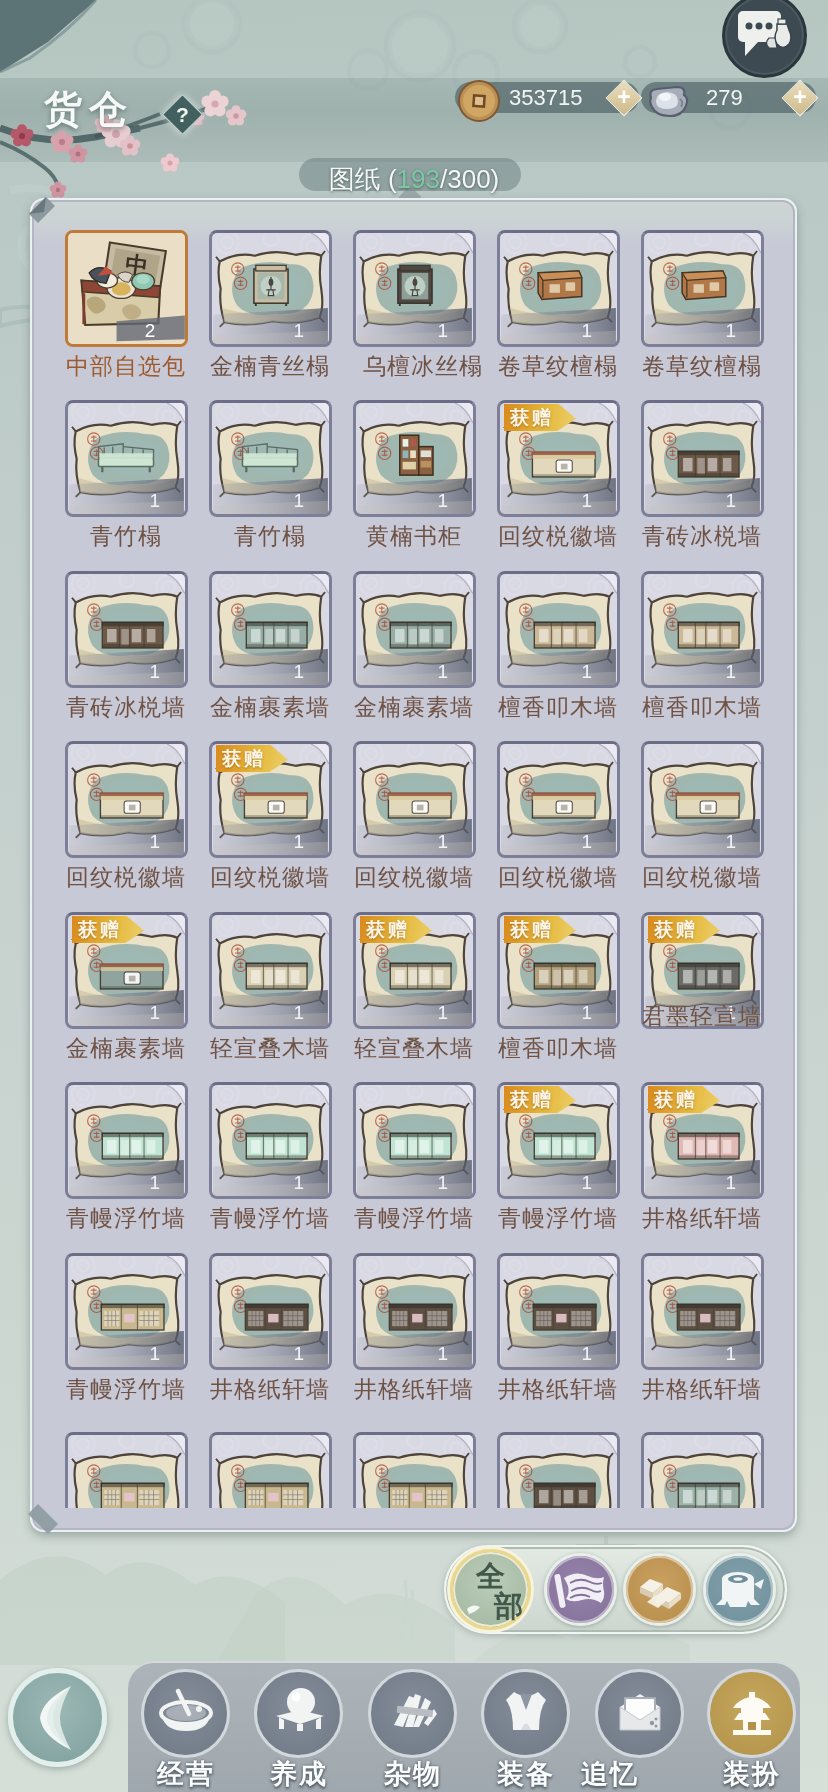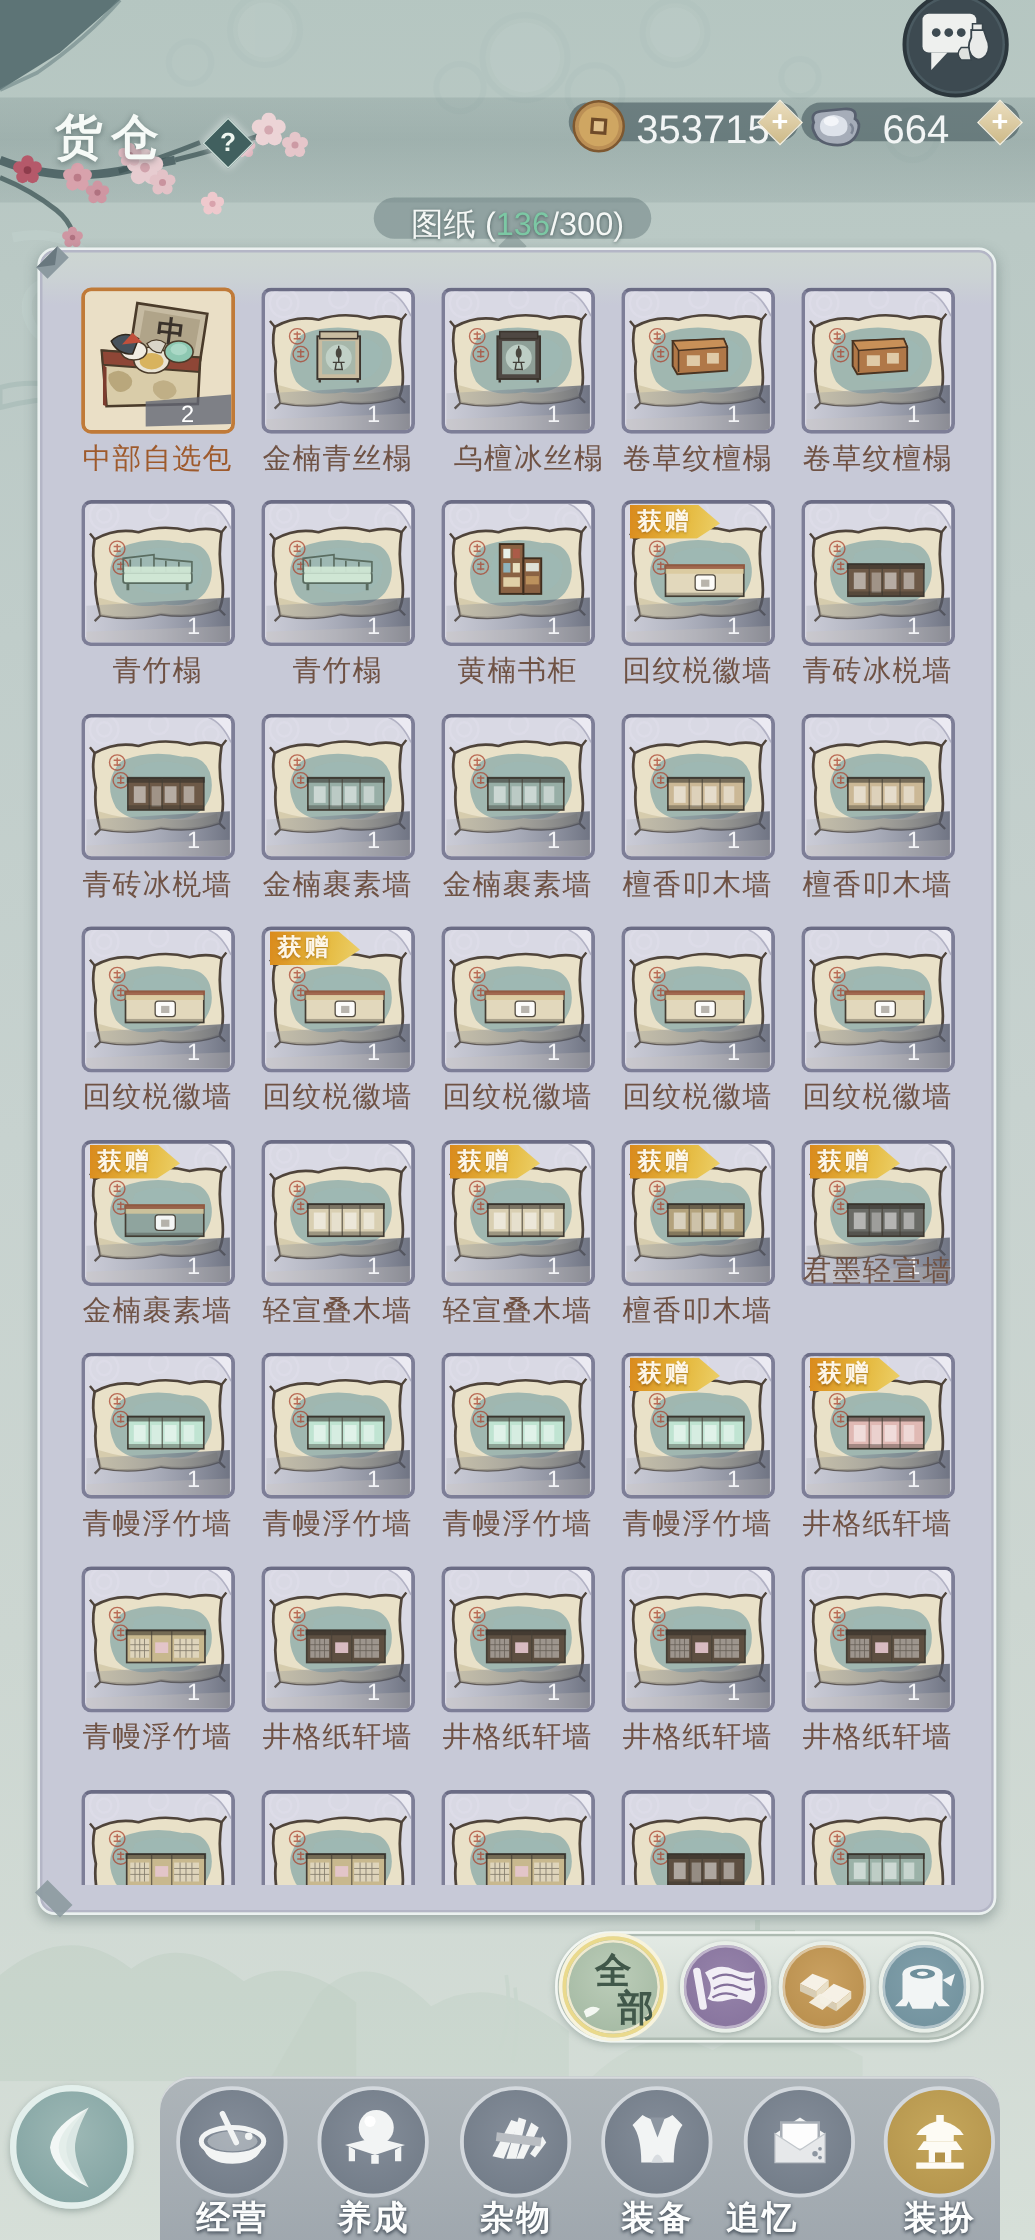--- a/index.html
+++ b/index.html
@@ -3,21 +3,21 @@
 <style>
 *{margin:0;padding:0;box-sizing:border-box}
 html,body{width:828px;height:1792px;overflow:hidden;font-family:"Liberation Sans",sans-serif}
 body{position:relative;background:linear-gradient(178deg,#b5c6c1 0%,#bac9c5 12%,#c0cdca 28%,#c7d2cf 50%,#ccd6d1 72%,#d6dfd8 100%)}
 .abs{position:absolute}
 #hdrband{left:0;top:78px;width:828px;height:84px;background:linear-gradient(180deg,rgba(88,112,112,.18),rgba(88,112,112,.26) 40%,rgba(88,112,112,.14))}
 #title{left:44px;top:84px;font-size:38px;font-weight:bold;color:#f6faf7;letter-spacing:7px;text-shadow:0 2px 5px rgba(40,60,60,.5);font-family:"Liberation Serif",serif}
 #qmark{left:168px;top:100px;width:29px;height:29px;background:#41605f;border:1px solid #cfe0da;transform:rotate(45deg);box-shadow:0 0 7px rgba(255,255,255,.6)}
 #qtxt{left:168px;top:99px;width:29px;height:31px;color:#eef6f0;font-size:21px;font-weight:bold;text-align:center;line-height:31px}
 .cbar{background:rgba(56,74,80,.52);border-radius:16px;height:31px;top:82px}
-.ctext{color:#f2f5f5;font-size:32px;top:85px}
+.ctext{color:#f2f5f5;font-size:22px;top:85px}
 .plus{width:26px;height:26px;background:linear-gradient(135deg,#ecdfc0,#cdb988);transform:rotate(45deg);border:1px solid #f8f2e0;top:85px}
 .plustxt{color:#fff;font-size:23px;font-weight:bold;top:84px;width:26px;text-align:center}
 #chat{left:722px;top:-7px;width:85px;height:85px;border-radius:50%;background:#3d4a51;border:3px solid #2c373d;box-shadow:inset 0 0 0 2px #4a5a61}
 #tab{left:0;top:162px;width:828px;text-align:center;font-size:26px;color:#f4f7f5;text-shadow:0 1px 3px rgba(30,50,50,.6)}
 #tabband{left:299px;top:158px;width:222px;height:33px;border-radius:17px;background:rgba(88,110,112,.42)}
 #tabnotch{left:402px;top:189px;width:16px;height:16px;background:rgba(120,138,138,.5);transform:rotate(45deg) }
 #panel{left:30px;top:198px;width:767px;height:1334px;background:linear-gradient(180deg,#cdd6d2 0px,#cbd2d4 22px,#c7c9d7 44px);border-radius:14px;border:2px solid #ebf1f0;box-shadow:0 4px 10px rgba(70,90,90,.4), inset 0 0 0 2px #b4b6c6;overflow:hidden}
 .card{position:absolute;width:123px;height:117px;background:#d9d9e4;border:3px solid #7d7e97;border-top-color:#6b6c85;border-radius:8px;overflow:hidden}
 .card svg{display:block;width:117px;height:111px}
 .sp{border-color:#c07a38;background:#eadfc6}
@@ -166,39 +166,39 @@
   </svg>
 <div class="abs ctext" style="left:509px">353715</div>
 <div class="abs plus" style="left:611px"></div>
 <div class="abs plustxt" style="left:611px">+</div>
 <svg class="abs" style="left:640px;top:74px" width="56" height="52">
     <path d="M11 24 Q8 16 17 15 L37 13 Q46 13 44 21 Q49 24 46 32 Q42 42 30 42 Q16 42 12 33 Q9 28 11 24 Z" fill="#a6adb9" stroke="#575f6e" stroke-width="2.2"></path>
     <path d="M16 27 Q16 19 27 18 Q38 19 38 27 Q38 35 27 35 Q16 35 16 27 Z" fill="#dde2ea"></path>
     <ellipse cx="25" cy="23" rx="6" ry="4" fill="#f3f5f9"></ellipse>
     <path d="M40 25 Q44 28 41 33" stroke="#7d8594" stroke-width="2" fill="none"></path>
   </svg>
-<div class="abs ctext" style="left:706px">664</div>
+<div class="abs ctext" style="left:706px">279</div>
 <div class="abs plus" style="left:787px"></div>
 <div class="abs plustxt" style="left:787px">+</div>
 <div class="abs" id="chat"></div>
 <svg class="abs" style="left:722px;top:-7px" width="85" height="85">
     <g>
       <rect x="16" y="18" width="43" height="31" rx="5" fill="#eef0ee"></rect>
       <path d="M23 49 L23 63 L36 49 Z" fill="#eef0ee"></path>
       <circle cx="27" cy="33" r="3.5" fill="#3d4a51"></circle>
       <circle cx="37" cy="33" r="3.5" fill="#3d4a51"></circle>
       <circle cx="47" cy="33" r="3.5" fill="#3d4a51"></circle>
       <path d="M55 31 L65 31 L67 37 Q71 45 67 51 Q61 58 55 51 Q51 45 55 37 Z" fill="#e9ebe9" stroke="#39454c" stroke-width="1.5"></path>
       <rect x="56" y="26" width="8" height="5" fill="#e9ebe9" stroke="#39454c" stroke-width="1.2"></rect>
       <path d="M47 45 Q42 50 47 55 L55 55 L53 45 Z" fill="#dfe2df" stroke="#39454c" stroke-width="1.2"></path>
     </g>
   </svg>
 <div class="abs" id="tabband"></div>
 <div class="abs" id="tabnotch"></div>
-<div class="abs" id="tab">图纸 (<span style="color:#7cc8a4">136</span>/300)</div>
+<div class="abs" id="tab">图纸 (<span style="color:#7cc8a4">193</span>/300)</div>
 <svg width="0" height="0" style="position:absolute">
     <defs>
 <linearGradient id="bandg" x1="0" y1="0" x2="1" y2="0">
         <stop offset="0" stop-color="#9096a2" stop-opacity=".2"></stop>
         <stop offset=".5" stop-color="#717888" stop-opacity=".48"></stop>
         <stop offset="1" stop-color="#525868" stop-opacity=".78"></stop>
       </linearGradient>
 <g id="pillow">
 <path d="M8 30 Q26 20 45 24 Q66 17 88 23 Q105 19 115 24 Q112 43 115 59 Q118 79 113 89 Q90 97 64 93 Q37 99 13 94 Q7 75 9 59 Q5 43 8 30 Z" fill="#e9e1c8" stroke="#4f443a" stroke-width="2.3" stroke-linejoin="round"></path>
 <path d="M11 79 Q40 88 64 85 Q91 89 111 81 L113 89 Q90 97 64 93 Q37 99 13 94 Z" fill="#cfc4a4" opacity=".75"></path>

